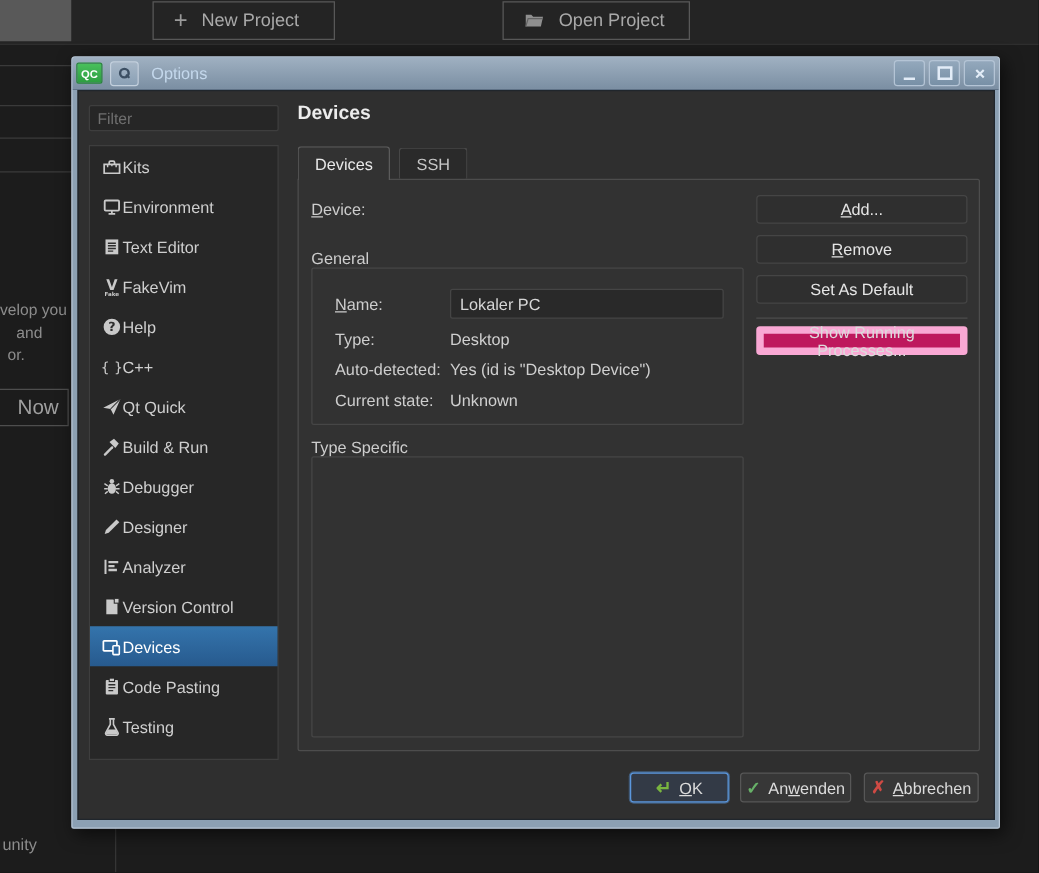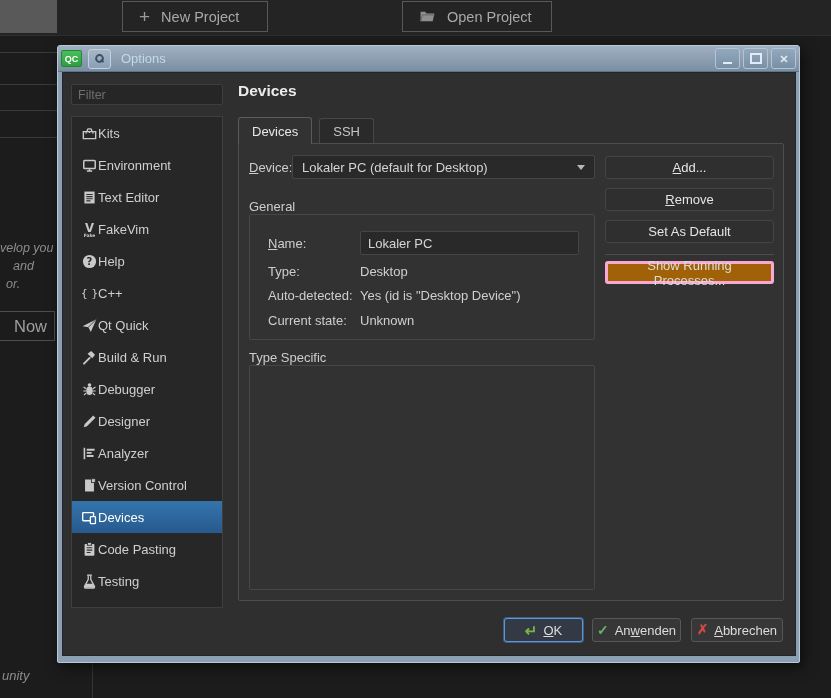--- a/index.html
+++ b/index.html
@@ -8,21 +8,21 @@
   .abs{position:absolute;}
   svg.isvg{width:17px;height:17px;display:block;}
 
   
   .topstrip{left:0;top:0;width:831px;height:35px;background:#242424;border-bottom:1px solid #2e2e2e;}
   .graybox{left:0;top:0;width:57px;height:33px;background:#595959;}
   .bigbtn{position:absolute;top:1px;height:31px;border:1px solid #585858;background:transparent;
           display:flex;align-items:center;gap:11px;color:#a9a9a9;font-size:14.5px;padding:0 16px;box-sizing:border-box;}
   .plus{font-size:19px;font-weight:300;color:#9a9a9a;line-height:1;}
   .edge-line{left:0;width:57px;height:0;border-top:1px solid #3a3a3a;}
-  .frag{color:#8c8c8c;font-size:12.5px;font-style:italic;}
+  .frag{color:#8c8c8c;font-size:12.5px;}
   .nowbtn{left:-8px;top:311px;width:54px;height:28px;border:1px solid #4e4e4e;color:#9f9f9f;
           font-size:16.5px;display:flex;align-items:center;justify-content:flex-end;padding-right:7px;}
   .vline{left:92px;top:662px;height:36px;width:0;border-left:1px solid #353535;}
 
   
   .dlg{left:57px;top:45px;width:741px;height:616px;background:#8ca0b3;border:1px solid #b9c8d8;
        border-radius:3px 3px 2px 2px;box-shadow:3px 4px 14px rgba(0,0,0,.6);}
   .titlebar{position:absolute;left:0;top:0;right:0;height:26px;display:flex;align-items:center;
             padding:0 3px;background:linear-gradient(#9fb0c1,#7b8fa3);border-bottom:1px solid #5f7287;
             border-radius:2px 2px 0 0;box-sizing:border-box;}
@@ -59,21 +59,21 @@
   .pane{left:175px;top:70px;width:546px;height:458px;background:#323232;border:1px solid #4d4d4d;
         border-radius:0 2px 2px 2px;box-sizing:border-box;}
   .formlabel{font-size:13px;color:#cdcdcd;}
   .combo{left:53px;top:11px;width:303px;height:24px;background:#292929;border:1px solid #454545;
          border-radius:2px;display:flex;align-items:center;padding:0 9px;color:#d4d4d4;font-size:13px;box-sizing:border-box;}
   .caret{margin-left:auto;width:0;height:0;border-left:4px solid transparent;border-right:4px solid transparent;
          border-top:5px solid #b9b9b9;}
   .sbtn{left:366px;width:169px;height:23px;border-radius:3px;font-size:13px;display:flex;align-items:center;
         justify-content:center;box-sizing:border-box;}
   .sbtn.dis{color:#e5e5e5;background:#2f2f2f;border:1px solid #454545;}
-  .sbtn.en{color:#dcdcdc;background:#a16207;border:3px solid #f9a8d4;}
+  .sbtn.en{color:#dcdcdc;background:#be185d;border:6px solid #f9a8d4;}
   .ssep{left:366px;width:169px;height:0;border-top:1px solid #4c4c4c;}
   .gbox{border:1px solid #464646;border-radius:2px;box-sizing:border-box;padding-left:48px;}
   .txt{background:#292929;border:1px solid #454545;border-radius:2px;color:#d6d6d6;font-size:13px;
        padding:0 7px;box-sizing:border-box;outline:none;}
   .val{font-size:13px;color:#cfcfcf;}
   .k{text-decoration:underline;}
 
   
   .fbtn{top:545px;height:24px;border-radius:3px;background:#373737;border:1px solid #575757;color:#dcdcdc;
         font-size:13px;display:flex;align-items:center;justify-content:center;gap:6px;box-sizing:border-box;}
@@ -337,24 +337,20 @@
       </div>
 
       <div class="abs tabs">
         <div class="tab active">Devices</div>
         <div class="tab">SSH</div>
       </div>
 
       <div class="abs pane">
 
         <span class="abs formlabel" style="left:10px;top:16px;"><span></span><span class="k">D</span><span>evice:</span></span>
-        <div class="abs combo">
-          <span>Lokaler PC (default for Desktop)</span>
-          <span class="caret"></span>
-        </div>
 
         <button class="abs sbtn dis" style="top:12px;" aria-disabled="true">
             <span><span></span><span class="k">A</span><span>dd...</span></span>
           </button>
         <button class="abs sbtn dis" style="top:44px;" aria-disabled="true">
             <span><span></span><span class="k">R</span><span>emove</span></span>
           </button>
         <button class="abs sbtn dis" style="top:76px;" aria-disabled="true">Set As Default</button>
         <div class="abs ssep" style="top:110px;"></div>
         <button class="abs sbtn en" style="top:117px;">Show Running Processes...</button>

